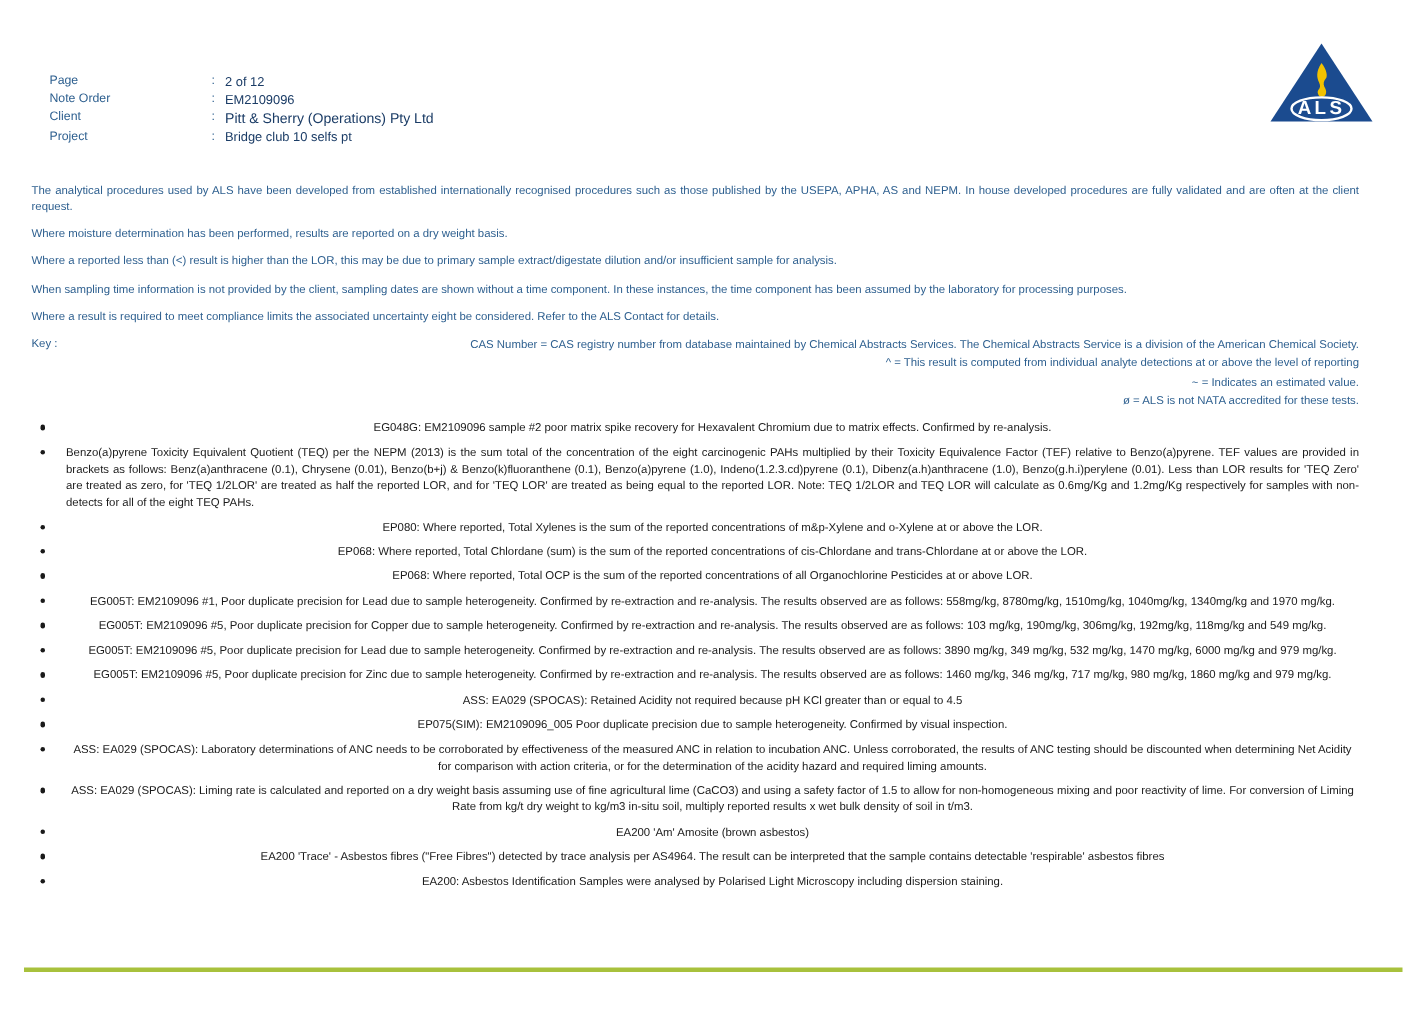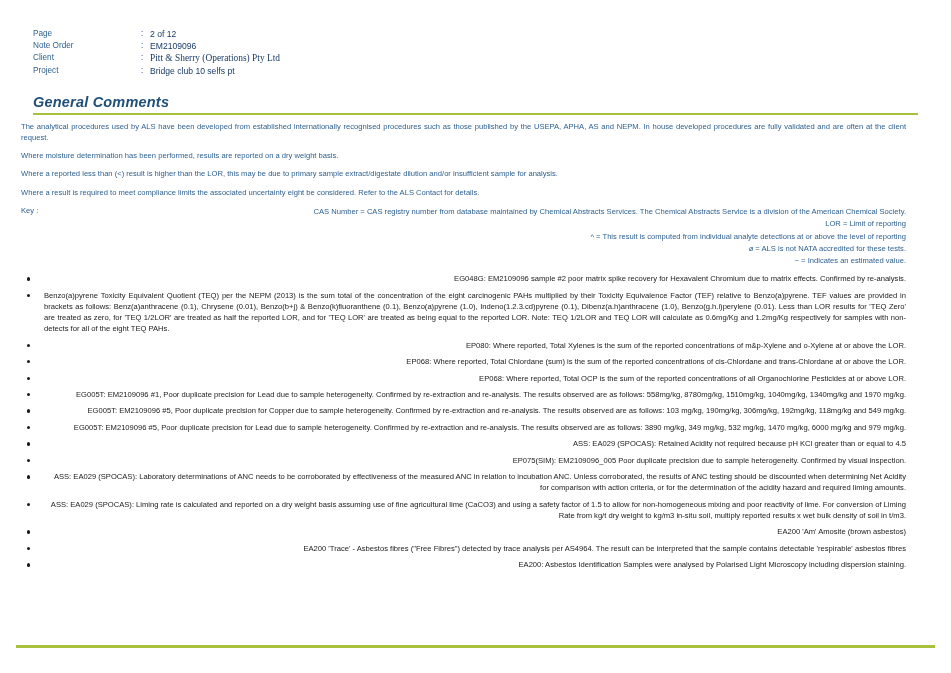--- a/index.html
+++ b/index.html
@@ -25,30 +25,31 @@
     width: 885px;
     display: flex;
     justify-content: space-between;
     align-items: flex-start;
   }
   .meta-table {
     border-collapse: collapse;
     font-size: 8.2px;
     color: #2d5f8f;
     line-height: 1.05;
+    margin-top: 20px;
   }
   .meta-table td {
     padding: 1.6px 0;
     vertical-align: top;
     white-space: nowrap;
   }
   .meta-label { width: 108px; font-size: 8.2px; color: #2d5f8f; }
   .meta-colon { width: 9px; color: #2d5f8f; }
   .meta-value { font-size: 8.6px; color: #1b3c66; }
-  .meta-value.big { font-size: 9.4px; font-family: Liberation Serif, serif; }
+  .meta-value.big { font-size: 9.4px; }
 
   
   .logo-wrap {
     position: relative;
     width: 74px;
     height: 60px;
     margin-right: 0px;
     margin-top: -2px;
   }
   .logo-svg { display: block; }
@@ -122,21 +123,21 @@
     list-style: none;
     margin-top: 2px;
   }
   ul.notes > li {
     position: relative;
     padding-left: 23px;
     font-size: 7.6px;
     color: #1a1a1a;
     line-height: 1.46;
     margin-bottom: 5.4px;
-    text-align: right;
+    text-align: center;
   }
   ul.notes > li::before {
     content: "";
     position: absolute;
     left: 6px;
     top: 4.0px;
     width: 3.4px;
     height: 3.4px;
     border-radius: 50%;
     background: #1a1a1a;
@@ -167,54 +168,59 @@
           <td class="meta-value big">Pitt &amp; Sherry (Operations) Pty Ltd</td>
         </tr>
         <tr>
           <td class="meta-label">Project</td>
           <td class="meta-colon">:</td>
           <td class="meta-value">Bridge club 10 selfs pt</td>
         </tr>
       </tbody>
     </table>
 
+    <div class="logo-wrap">
+      <svg class="logo-svg" width="74" height="60" viewBox="0 0 74 60">
+        <polygon points="37,3 71,55 3,55" fill="#1b4b8f"></polygon>
+        <path d="M37,16 C33,22 34,26 35.4,29 C36.4,31.1 36.2,32.6 35,33.8 C34.1,34.7 34.4,36.6 35.2,37.6 C36.6,39.3 39.2,38.6 39.9,36.6 C40.6,34.6 39.6,33.3 38.9,31.9 C38,30 38.5,27.8 40,26.2 C41.1,25 40.6,20.4 37,16 Z" fill="#f2c200"></path>
+        <ellipse cx="37" cy="46.5" rx="20" ry="7.6" fill="none" stroke="#ffffff" stroke-width="1.6"></ellipse>
+        <text x="37" y="50" text-anchor="middle" font-family="'Liberation Sans', sans-serif" font-size="12.5" font-weight="bold" fill="#ffffff" letter-spacing="2.2">ALS</text>
+      </svg>
+    </div>
   </div>
 
-  <div class="title-block">
-    <div class="doc-title">General Comments</div>
-    <div class="rule-green"></div>
-  </div>
 
   <div class="body" style="top:122px;">
 
     <p class="para">The analytical procedures used by ALS have been developed from established internationally recognised procedures such as those published by the USEPA, APHA, AS and NEPM.   In house developed procedures are fully validated and are often at the client request.</p>
     <p class="para">Where moisture determination has been performed, results are reported on a dry weight basis.</p>
     <p class="para">Where a reported less than (&lt;) result is higher than the LOR, this may be due to primary sample extract/digestate dilution and/or insufficient sample for analysis.</p>
+    <p class="para">When sampling time information is not provided by the client, sampling dates are shown without a time component.  In these instances, the time component has been assumed by the laboratory for processing purposes.</p>
     <p class="para">Where a result is required to meet compliance limits the associated uncertainty eight be considered. Refer to the ALS Contact for details.</p>
 
     <div class="key-block">
       <div class="key-label">Key :</div>
       <div class="key-lines">
         <div class="key-line">CAS Number = CAS registry number from database maintained by Chemical Abstracts Services. The Chemical Abstracts Service is a division of the American Chemical Society.</div>
-        <div class="key-line">LOR = Limit of reporting</div>
         <div class="key-line">^ = This result is computed from individual analyte detections at or above the level of reporting</div>
+        <div class="key-line">~ = Indicates an estimated value.</div>
         <div class="key-line">ø = ALS is not NATA accredited for these tests.</div>
-        <div class="key-line">~ = Indicates an estimated value.</div>
       </div>
     </div>
 
     <ul class="notes">
       <li>EG048G: EM2109096 sample #2 poor matrix spike recovery for Hexavalent Chromium due to matrix effects. Confirmed by re-analysis.</li>
       <li class="justified">Benzo(a)pyrene Toxicity Equivalent Quotient (TEQ) per the NEPM (2013) is the sum total of the concentration of the eight carcinogenic PAHs multiplied by their Toxicity Equivalence Factor (TEF) relative to Benzo(a)pyrene.  TEF values are provided in brackets as follows:  Benz(a)anthracene (0.1), Chrysene (0.01), Benzo(b+j) &amp; Benzo(k)fluoranthene (0.1), Benzo(a)pyrene (1.0), Indeno(1.2.3.cd)pyrene (0.1), Dibenz(a.h)anthracene (1.0), Benzo(g.h.i)perylene (0.01).  Less than LOR results for 'TEQ Zero' are treated as zero, for 'TEQ 1/2LOR' are treated as half the reported LOR, and for 'TEQ LOR' are treated as being equal to the reported LOR.  Note: TEQ 1/2LOR and TEQ LOR will calculate as 0.6mg/Kg and 1.2mg/Kg respectively for samples with non-detects for all of the eight TEQ PAHs.</li>
       <li>EP080: Where reported, Total Xylenes is the sum of the reported concentrations of m&amp;p-Xylene and o-Xylene at or above the LOR.</li>
       <li>EP068: Where reported, Total Chlordane (sum) is the sum of the reported concentrations of cis-Chlordane and trans-Chlordane at or above the LOR.</li>
       <li>EP068: Where reported, Total OCP is the sum of the reported concentrations of all Organochlorine Pesticides at or above LOR.</li>
       <li>EG005T: EM2109096 #1, Poor duplicate precision for Lead due to sample heterogeneity. Confirmed by re-extraction and re-analysis. The results observed are as follows:  558mg/kg, 8780mg/kg, 1510mg/kg, 1040mg/kg, 1340mg/kg and 1970 mg/kg.</li>
       <li>EG005T: EM2109096 #5, Poor duplicate precision for Copper due to sample heterogeneity. Confirmed by re-extraction and re-analysis. The results observed are as follows:  103 mg/kg, 190mg/kg, 306mg/kg, 192mg/kg, 118mg/kg and 549 mg/kg.</li>
       <li>EG005T: EM2109096 #5, Poor duplicate precision for Lead due to sample heterogeneity. Confirmed by re-extraction and re-analysis. The results observed are as follows:  3890 mg/kg, 349 mg/kg, 532 mg/kg, 1470 mg/kg, 6000 mg/kg and 979 mg/kg.</li>
+      <li>EG005T: EM2109096 #5, Poor duplicate precision for Zinc due to sample heterogeneity. Confirmed by re-extraction and re-analysis. The results observed are as follows:  1460 mg/kg, 346 mg/kg, 717 mg/kg, 980 mg/kg, 1860 mg/kg and 979 mg/kg.</li>
       <li>ASS: EA029 (SPOCAS): Retained Acidity not required because pH KCl greater than or equal to 4.5</li>
       <li>EP075(SIM): EM2109096_005 Poor duplicate precision due to sample heterogeneity. Confirmed by visual inspection.</li>
       <li>ASS: EA029 (SPOCAS): Laboratory determinations of ANC needs to be corroborated by effectiveness of the measured ANC in relation to incubation ANC. Unless corroborated, the results of ANC testing should be discounted when determining Net Acidity for comparison with action criteria, or for the determination of the acidity hazard and required liming amounts.</li>
       <li>ASS: EA029 (SPOCAS): Liming rate is calculated and reported on a dry weight basis assuming use of fine agricultural lime (CaCO3) and using a safety factor of 1.5 to allow for non-homogeneous mixing and poor reactivity of lime.  For conversion of Liming Rate from kg/t dry weight to kg/m3 in-situ soil, multiply reported results x wet bulk density of soil in t/m3.</li>
       <li>EA200  'Am'    Amosite (brown asbestos)</li>
       <li>EA200 'Trace' - Asbestos fibres ("Free Fibres") detected by trace analysis per AS4964. The result can be interpreted that the sample contains detectable 'respirable' asbestos fibres</li>
       <li>EA200: Asbestos Identification Samples were analysed by Polarised Light Microscopy including dispersion staining.</li>
     </ul>
   </div>
 

